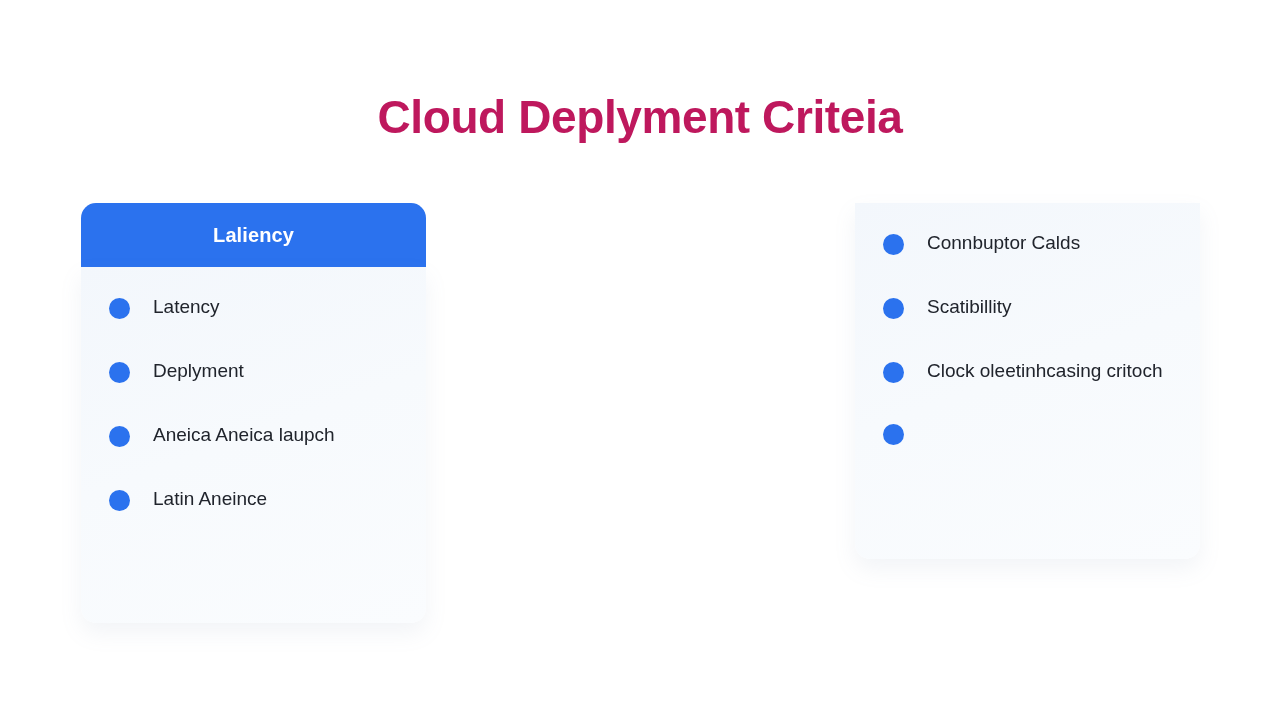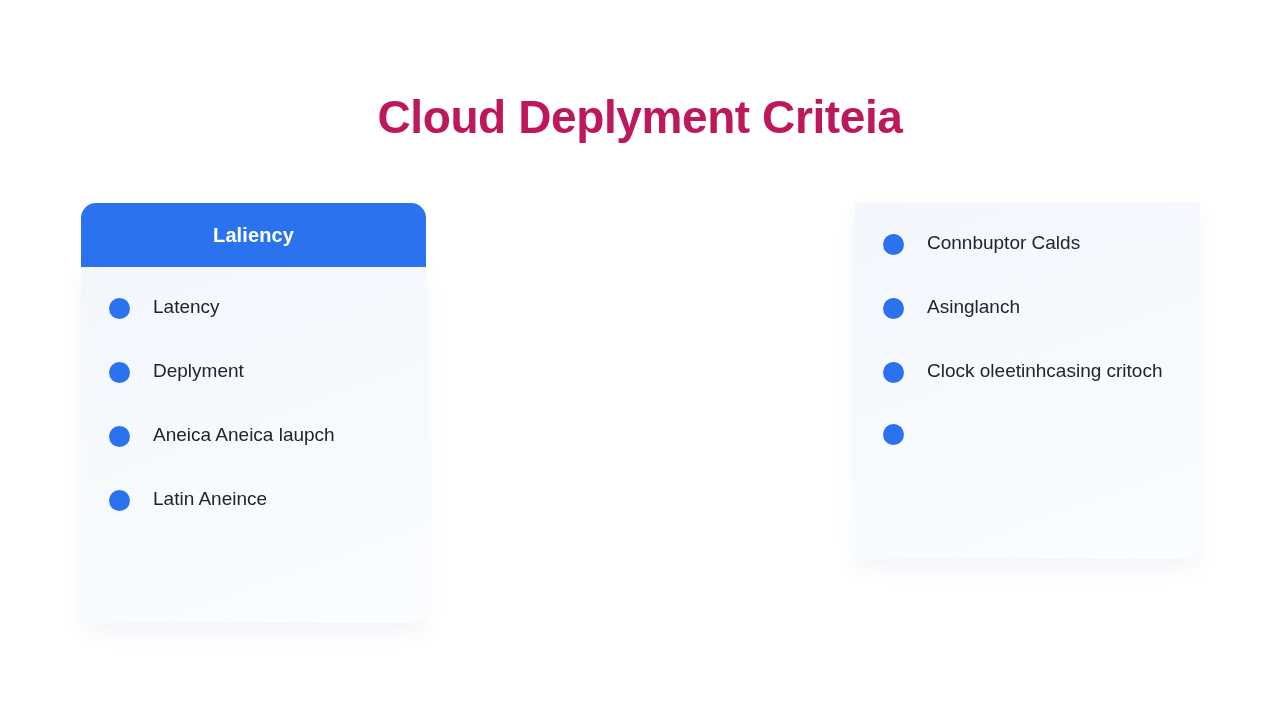--- a/index.html
+++ b/index.html
@@ -162,21 +162,21 @@
 
     <div class="card">
       <div class="card-body">
         <ul class="bullet-list">
           <li class="bullet-item">
             <span class="bullet-dot"></span>
             <span class="bullet-text">Connbuptor Calds</span>
           </li>
           <li class="bullet-item">
             <span class="bullet-dot"></span>
-            <span class="bullet-text">Asinglanch</span>
+            <span class="bullet-text">Scatibillity</span>
           </li>
           <li class="bullet-item">
             <span class="bullet-dot"></span>
             <span class="bullet-text">Clock oleetinhcasing critoch</span>
           </li>
           <li class="bullet-item">
             <span class="bullet-dot"></span>
             <span class="bullet-text"></span>
           </li>
         </ul>

